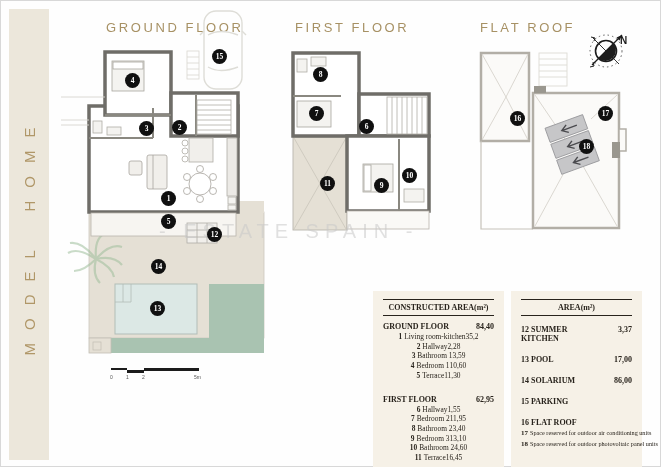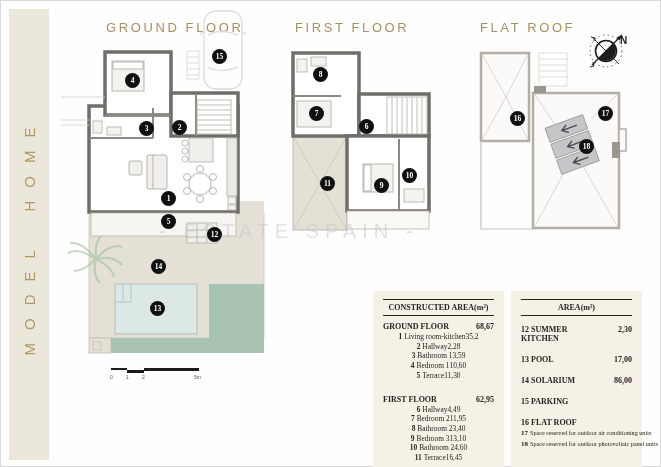--- a/index.html
+++ b/index.html
@@ -335,21 +335,21 @@
   </div>
 
   <div class="panel" id="panel-left">
     <div class="thead">
       <span>CONSTRUCTED AREA</span>
       <span>(m²)</span>
     </div>
     <div>
       <div class="srow">
         <span>GROUND FLOOR</span>
-        <span>68,67</span>
+        <span>84,40</span>
       </div>
       <div class="trow">
           <span class="rl"><span class="num">1</span><span>Living room-kitchen</span></span>
           <span>35,2</span>
         </div>
       <div class="trow">
           <span class="rl"><span class="num">2</span><span>Hallway</span></span>
           <span>2,28</span>
         </div>
       <div class="trow">
@@ -365,21 +365,21 @@
           <span>11,30</span>
         </div>
     </div>
     <div class="sect2">
       <div class="srow">
         <span>FIRST FLOOR</span>
         <span>62,95</span>
       </div>
       <div class="trow">
           <span class="rl"><span class="num">6</span><span>Hallway</span></span>
-          <span>4,49</span>
+          <span>1,55</span>
         </div>
       <div class="trow">
           <span class="rl"><span class="num">7</span><span>Bedroom 2</span></span>
           <span>11,95</span>
         </div>
       <div class="trow">
           <span class="rl"><span class="num">8</span><span>Bathroom 2</span></span>
           <span>3,40</span>
         </div>
       <div class="trow">
@@ -397,21 +397,21 @@
     </div>
   </div>
 
   <div class="panel" id="panel-right">
     <div class="thead">
       <span>AREA</span>
       <span>(m²)</span>
     </div>
     <div class="orow first">
         <span class="rl"><span class="num">12</span><span>SUMMER KITCHEN</span></span>
-        <span>2,30</span>
+        <span>3,37</span>
       </div>
     <div class="orow">
         <span class="rl"><span class="num">13</span><span>POOL</span></span>
         <span>17,00</span>
       </div>
     <div class="orow">
         <span class="rl"><span class="num">14</span><span>SOLARIUM</span></span>
         <span>86,00</span>
       </div>
     <div class="orow">

